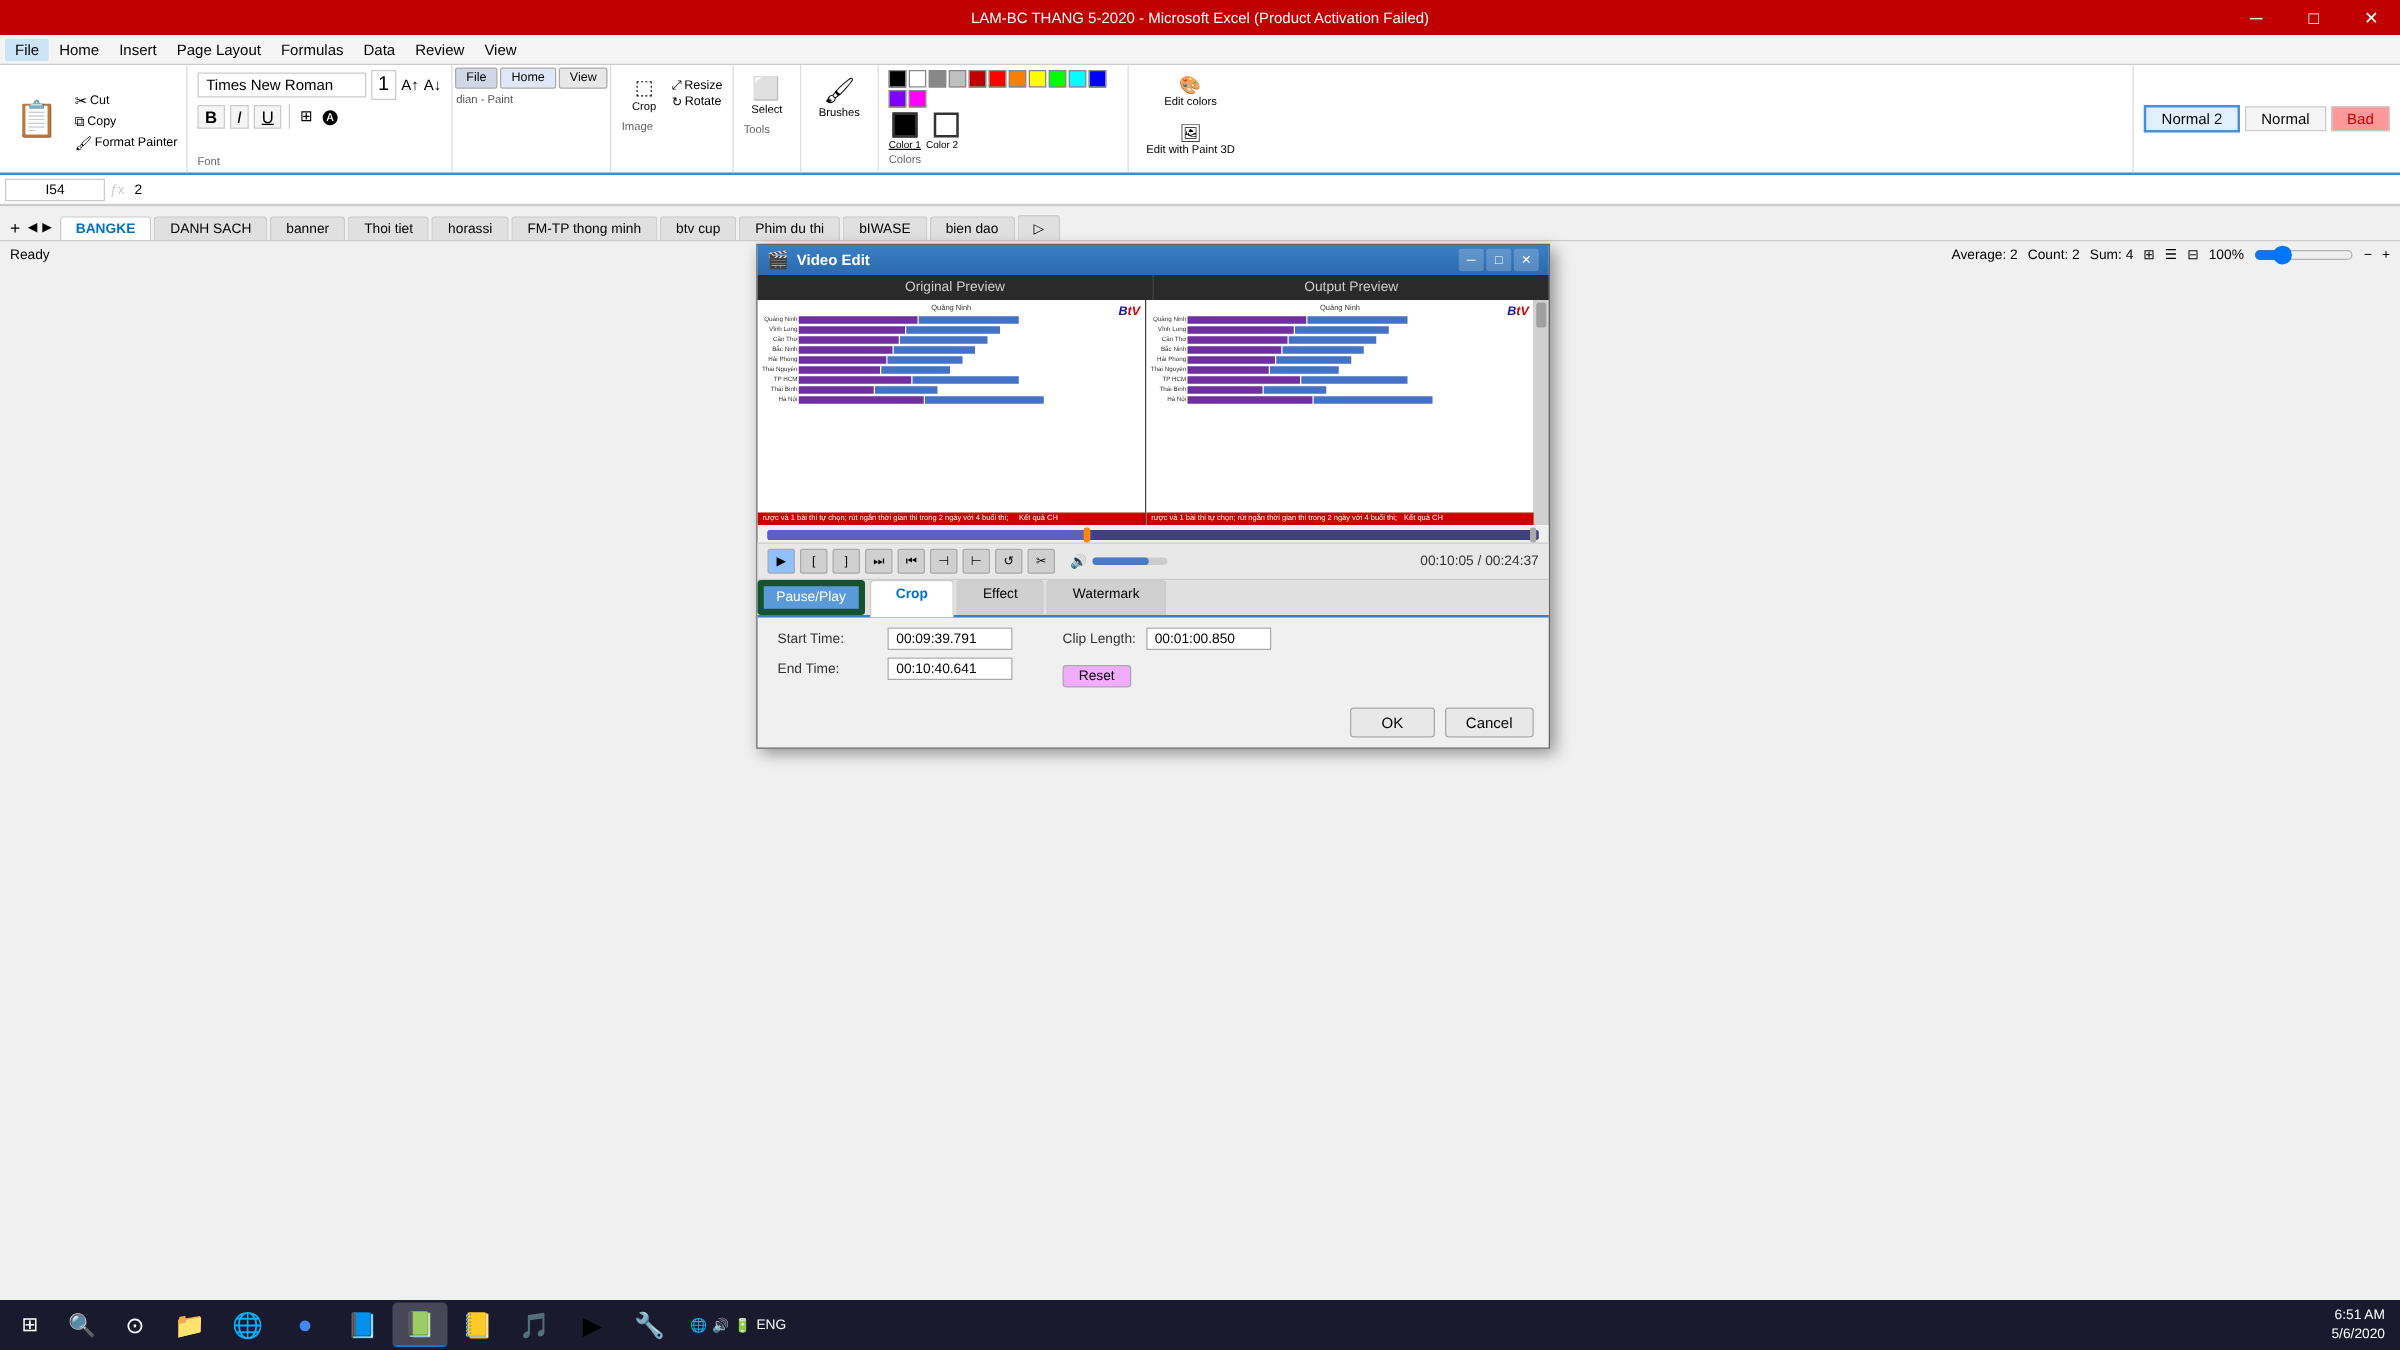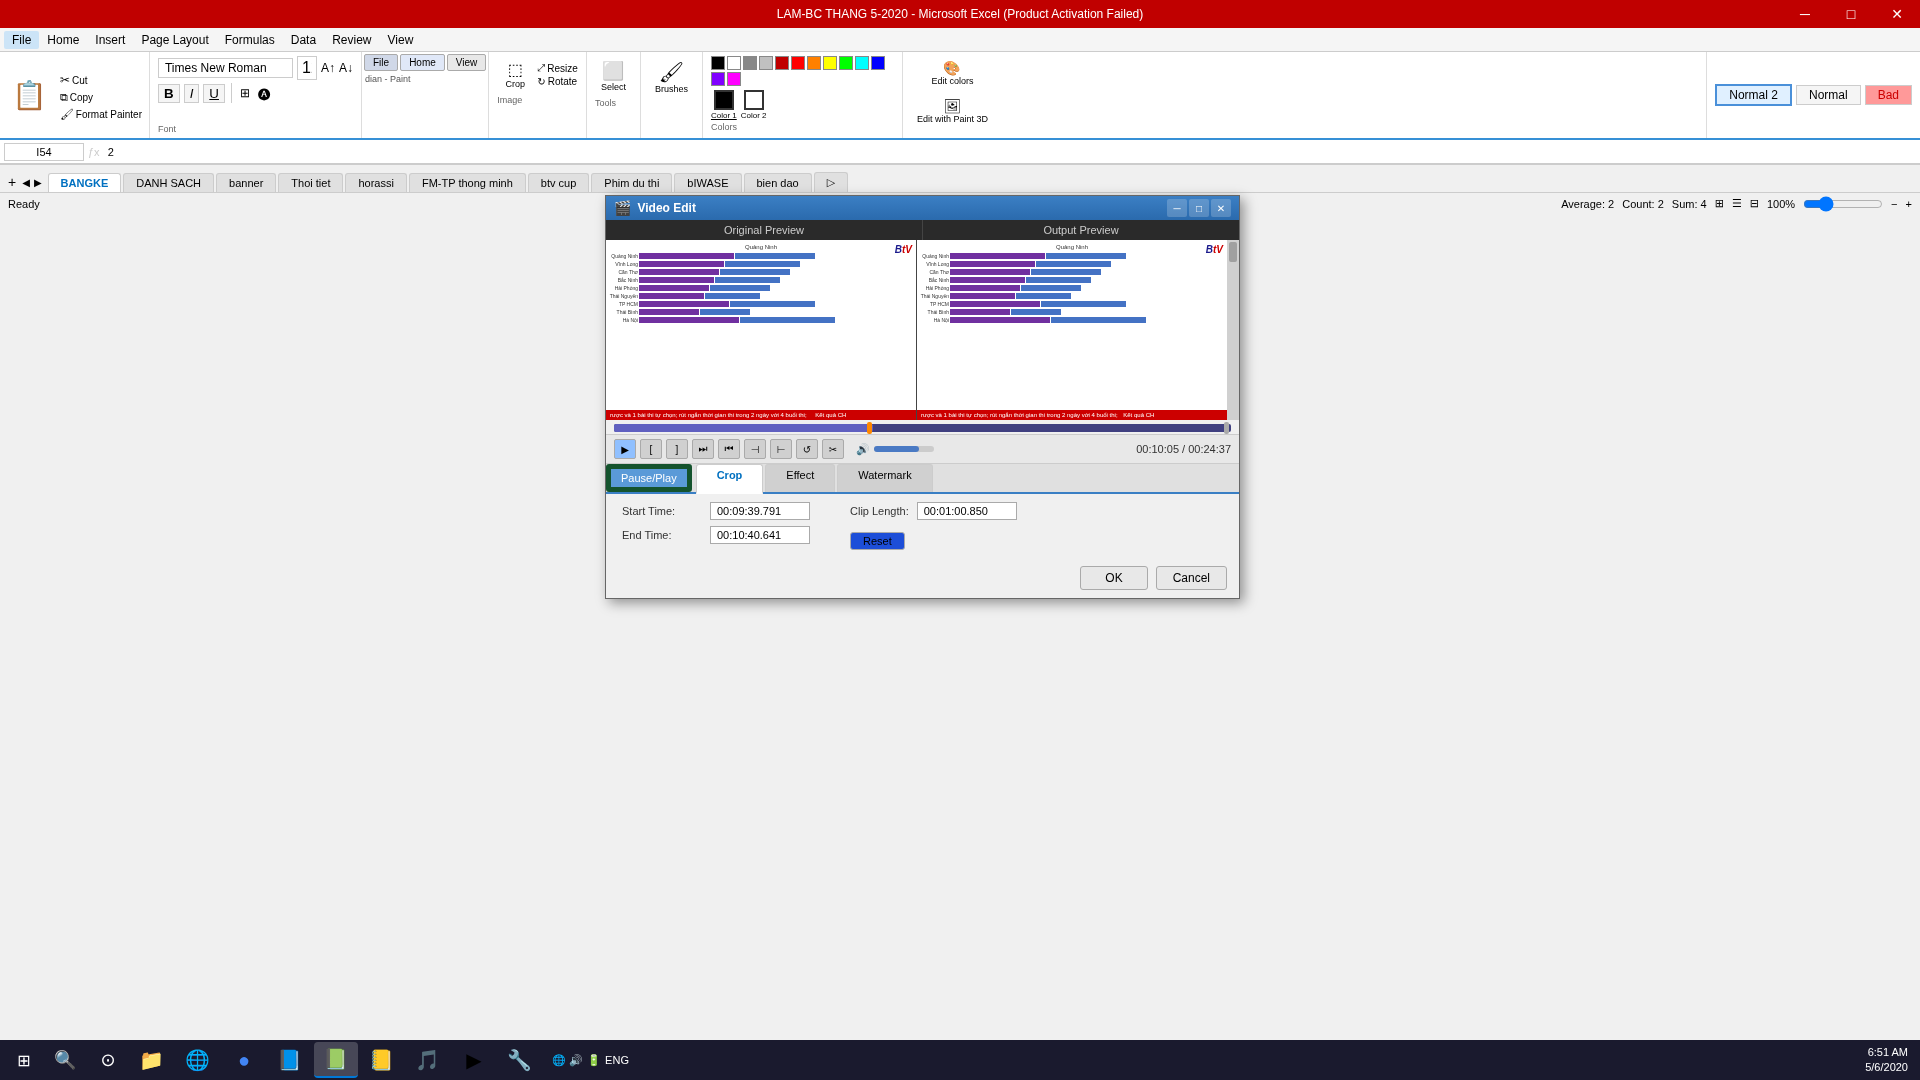--- a/index.html
+++ b/index.html
@@ -347,21 +347,21 @@
       font-size: 11px;
       color: #333;
     }
     .clip-input {
       border: 1px solid #aaa;
       padding: 2px 6px;
       font-size: 11px;
       width: 100px;
     }
     .reset-btn {
-      background: #1d4ed8;
+      background: #f0abfc;
       border: 1px solid #aaa;
       padding: 2px 12px;
       font-size: 11px;
       cursor: pointer;
       border-radius: 3px;
     }
 
     .dialog-footer {
       display: flex;
       justify-content: flex-end;
@@ -536,21 +536,21 @@
       <div style="width:14px;height:14px;background:#00ffff;border:1px solid #888;"></div>
       <div style="width:14px;height:14px;background:#0000ff;border:1px solid #888;"></div>
       <div style="width:14px;height:14px;background:#8000ff;border:1px solid #888;"></div>
       <div style="width:14px;height:14px;background:#ff00ff;border:1px solid #888;"></div>
     </div>
     <div style="display:flex; gap:4px; margin-top:2px;">
       <div style="display:flex; flex-direction:column; align-items:center; gap:1px;text-decoration:underline;">
         <div style="width:20px;height:20px;background:#000;border:2px solid #333;"></div>
         <span style="font-size:8px;">Color 1</span>
       </div>
-      <div style="display:flex; flex-direction:column; align-items:center; gap:1px;">
+      <div style="display:flex; flex-direction:column; align-items:flex-end; gap:1px;">
         <div style="width:20px;height:20px;background:#fff;border:2px solid #333;"></div>
         <span style="font-size:8px;">Color 2</span>
       </div>
     </div>
     <div style="font-size:9px; color:#666;">Colors</div>
   </div>
 
   <div style="display:flex; flex-direction:column; padding:4px 8px; gap:4px;">
     <div class="ribbon-big-btn" style="font-size:9px;">
       <span style="font-size:14px;">🎨</span>

